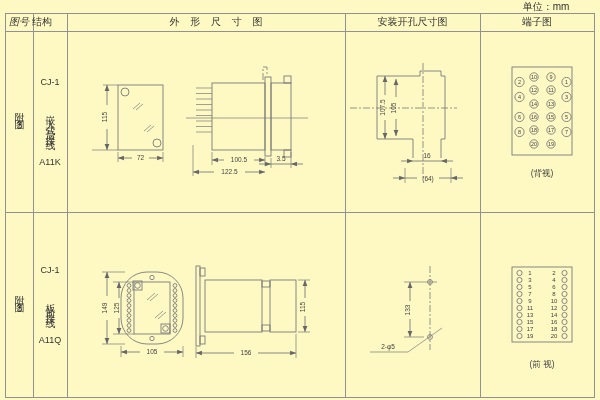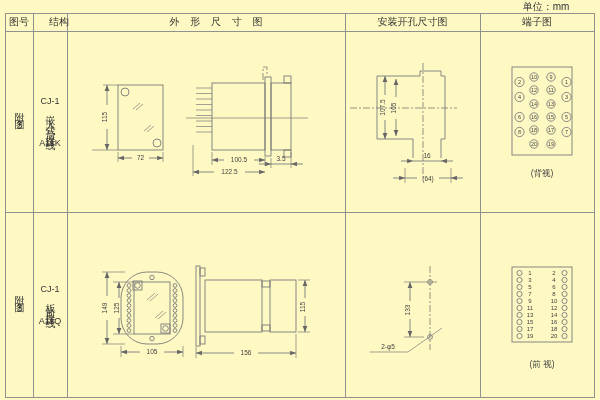--- a/index.html
+++ b/index.html
@@ -4,21 +4,21 @@
 <style>
   html,body{margin:0;padding:0;background:#fff;}
   .page{position:relative;width:600px;height:400px;background:#fef9c3;overflow:hidden;
         font-family:"Liberation Sans","DejaVu Sans",sans-serif;color:#333;}
   .hl{position:absolute;height:1px;background:#919191;}
   .vl{position:absolute;width:1px;background:#919191;}
   .hdr{position:absolute;top:13px;height:18px;display:flex;align-items:center;justify-content:center;
        font-size:10px;color:#333;white-space:nowrap;}
   .unit{position:absolute;top:0;left:500px;width:92px;height:13px;font-size:10px;color:#333;
         display:flex;align-items:center;justify-content:center;}
-  .cell{position:absolute;display:flex;flex-direction:column;align-items:center;justify-content:center;gap:1px;}
+  .cell{position:absolute;display:flex;flex-direction:column;align-items:center;justify-content:center;gap:20px;}
   .vtext{writing-mode:vertical-rl;text-orientation:upright;font-size:10px;letter-spacing:5px;color:#333;}
   .fig{letter-spacing:8px;}
   .model{font-size:9px;color:#333;}
   svg{position:absolute;left:0;top:0;}
   .ln line,.ln path,.ln rect,.ln circle,.ln polyline{stroke:#7a7a7a;fill:none;stroke-width:0.9;}
   .ln .dd{stroke-dasharray:7 2 2 2;stroke-width:0.8;}
   .ln .thin{stroke-width:0.7;}
   .ln text{stroke:none;fill:#444;}
   .dim{font-size:6.5px;text-anchor:middle;}
   .tnum{font-size:5.5px;text-anchor:middle;fill:#333;}
@@ -36,22 +36,22 @@
   <div class="hl" style="left:5px;top:31px;width:590px;"></div>
   <div class="hl" style="left:5px;top:212px;width:590px;"></div>
   <div class="hl" style="left:5px;top:397px;width:590px;"></div>
   <div class="vl" style="left:5px;top:13px;height:384px;"></div>
   <div class="vl" style="left:33px;top:13px;height:384px;"></div>
   <div class="vl" style="left:67px;top:13px;height:384px;"></div>
   <div class="vl" style="left:345px;top:13px;height:384px;"></div>
   <div class="vl" style="left:480px;top:13px;height:384px;"></div>
   <div class="vl" style="left:594px;top:13px;height:384px;"></div>
 
-  <div class="hdr" style="left:5px;width:28px;">图号</div>
-  <div class="hdr" style="left:42px;width:34px;">结构</div>
+  <div class="hdr" style="left:5px;width:28px;font-style:italic;">图号</div>
+  <div class="hdr" style="left:25px;width:34px;">结构</div>
   <div class="hdr" style="left:67px;width:278px;letter-spacing:4px;padding-left:12px;">外 形 尺 寸 图</div>
   <div class="hdr" style="left:480px;width:114px;">端子图</div>
   <div class="hdr" style="left:345px;width:135px;">安装开孔尺寸图</div>
 
   <div class="cell" style="left:5px;top:31px;width:28px;height:181px;">
     <div class="vtext fig">附图3</div>
   </div>
   <div class="cell" style="left:33px;top:31px;width:34px;height:181px;">
     <div class="model">CJ-1</div>
     <div class="vtext">嵌入式后接线</div>

